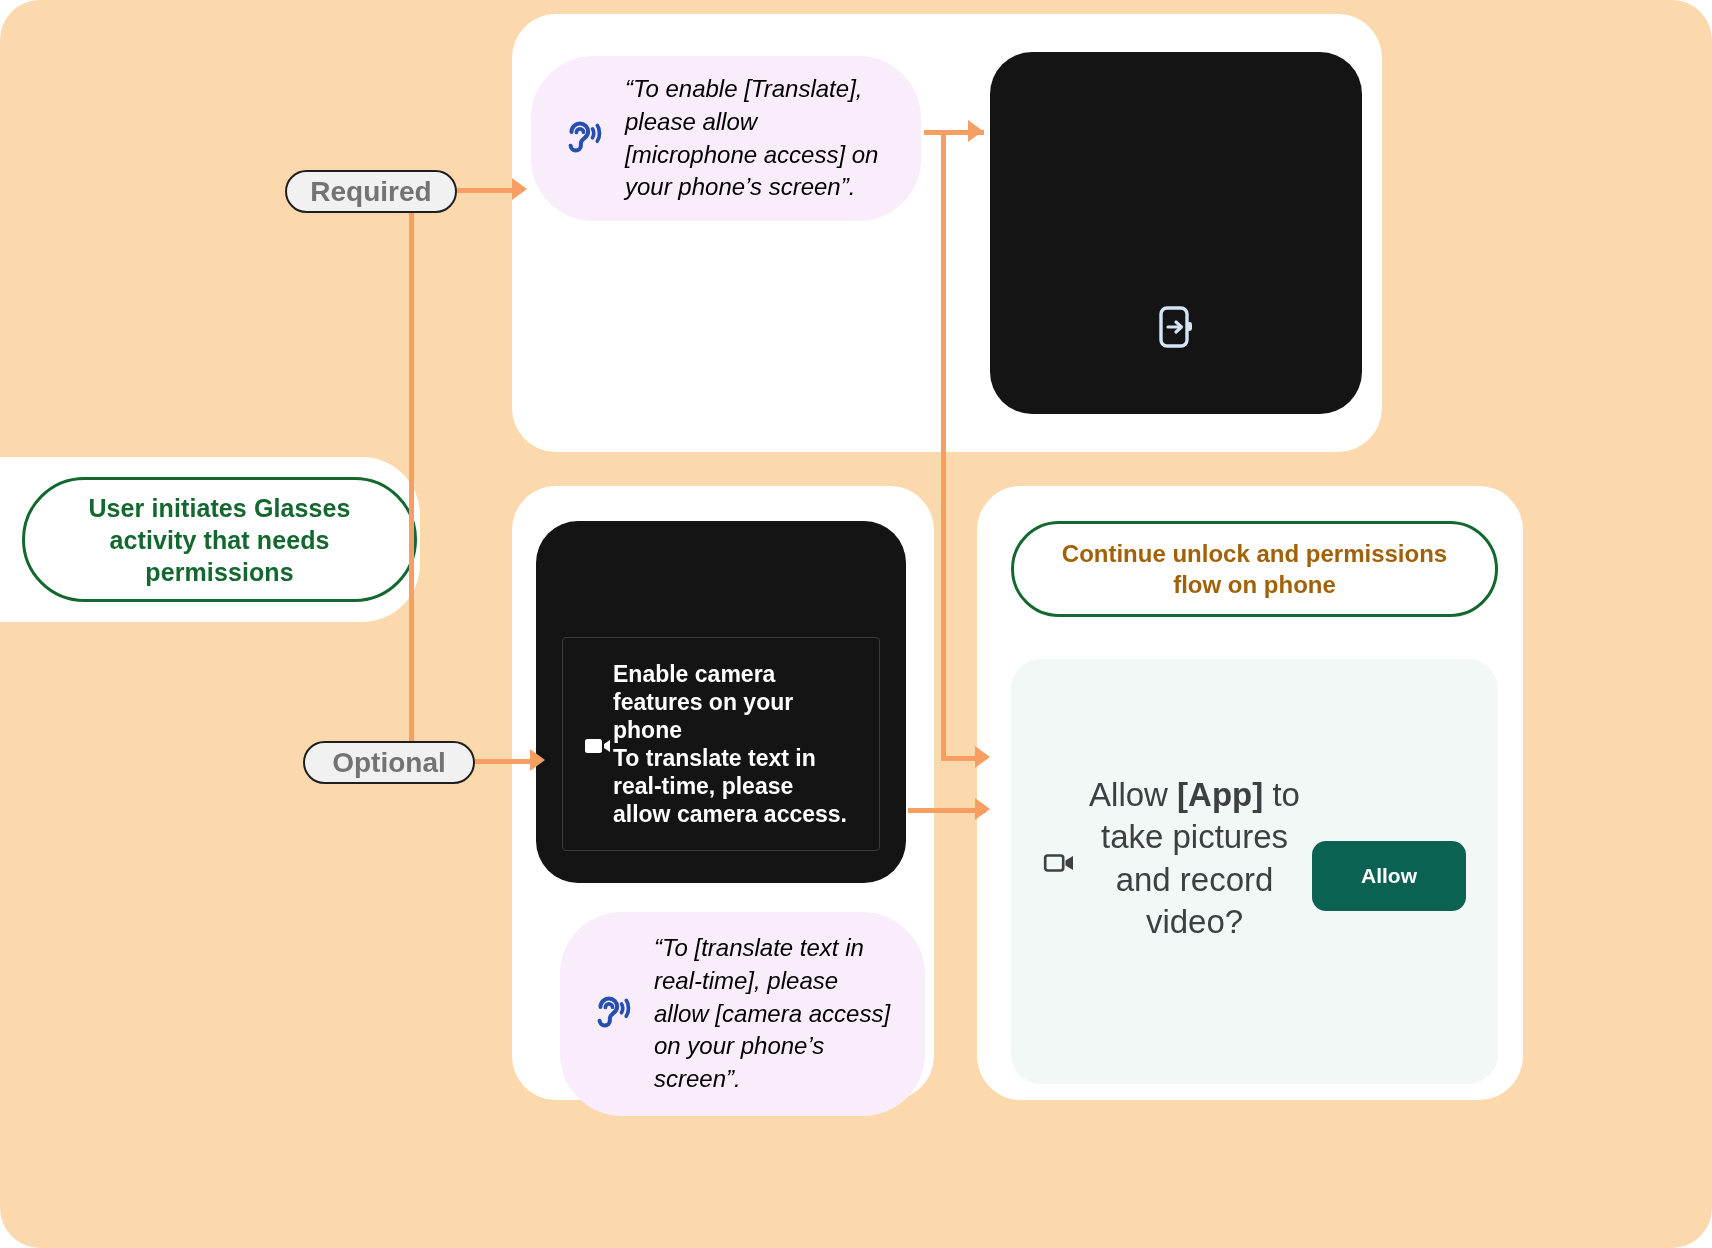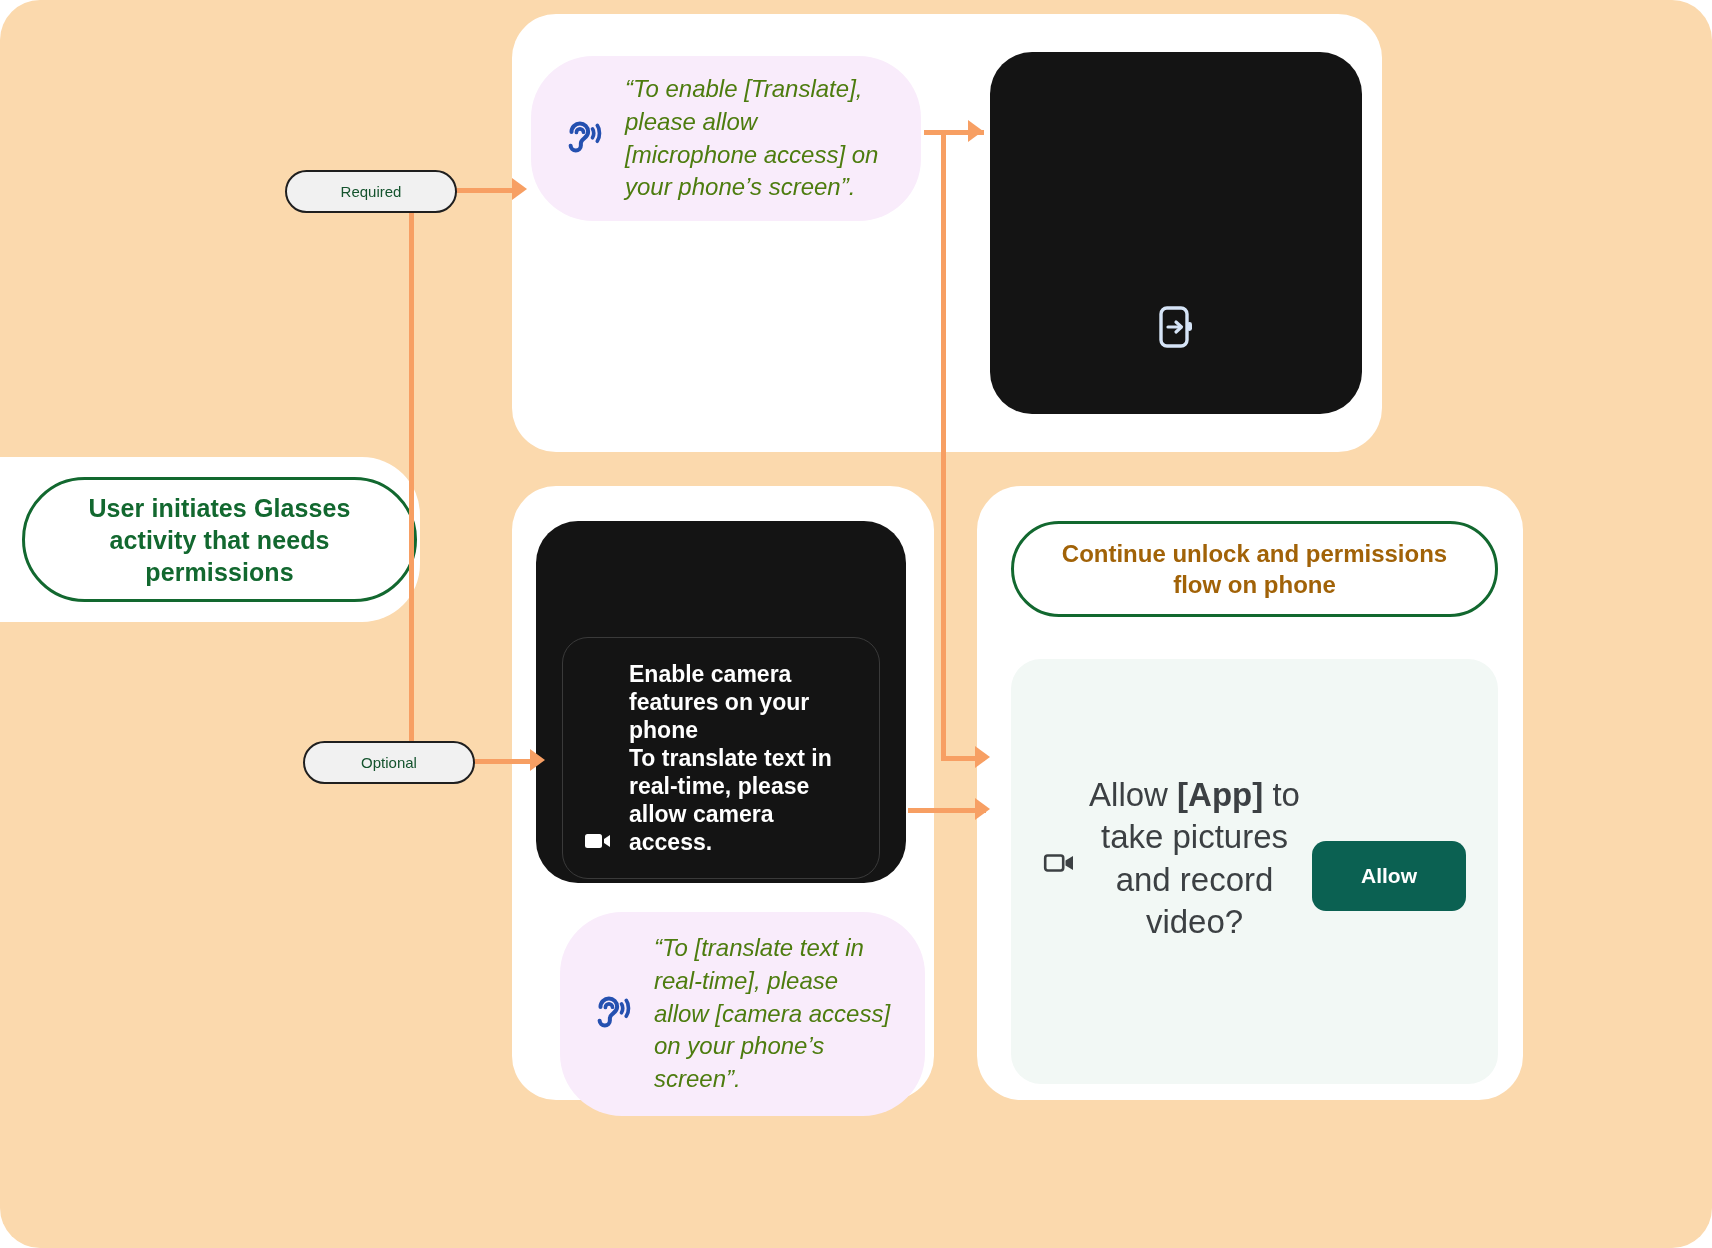--- a/index.html
+++ b/index.html
@@ -49,24 +49,25 @@
 
   
   .branch-pill{
     position:absolute;
     height:43px;
     background:#f1f1f1;
     border:2.5px solid #1f1f1f;
     border-radius:24px;
     box-sizing:border-box;
     display:flex;align-items:center;justify-content:center;
-    color:#14532d;
-    font-size:15px;
+    color:#737373;
+    font-size:28px;
     padding:0 22px;
     z-index:6;
+    font-weight:bold;
   }
   #pill-required{ left:285px; top:170px; width:172px; }
   #pill-optional{ left:303px; top:741px; width:172px; }
 
   
   .ln{ position:absolute; background:#f79f63; z-index:2;}
   .ln-h{ height:5px; }
   .ln-v{ width:5px; }
   .arrow-r{
     position:absolute;
@@ -89,21 +90,21 @@
     position:absolute;
     background:#f9ecfb;
     border-radius:62px;
     display:flex;
     align-items:center;
     gap:22px;
     padding:20px 30px;
     box-sizing:border-box;
   }
   .bubble .bub-txt{
-    color:#4d7c0f;
+    color:#000000;
     font-style:italic;
     font-size:24px;
     line-height:1.36;
   }
   #bubble-top{ left:531px; top:56px; width:390px; height:165px; }
   #bubble-bottom{ left:560px; top:912px; width:365px; height:204px; }
 
   .ear-icon{ flex:0 0 auto; width:42px;height:42px; }
 
   
@@ -122,25 +123,24 @@
     width:40px;height:46px;
   }
 
   
   #cam-card{
     position:absolute;
     left:26px; top:116px;
     width:318px;
     box-sizing:border-box;
     border:1.5px solid #3a3a3a;
-    border-radius:26px;
+    border-radius:4px;
     padding:22px 22px 22px 20px;
     display:flex;
-    gap:16px;
-    align-items:flex-end;
+    align-items:center;
   }
   #cam-card .cam-ico{ flex:0 0 auto; width:30px;height:30px; margin-top:4px;}
   #cam-card .cam-body{ color:#ffffff; font-size:23px; font-weight:bold; line-height:1.22; }
   #cam-card .cam-body .l2{ margin-top:3px; }
 
   
   #continue-pill{
     position:absolute;
     left:1011px; top:521px; width:487px; height:96px;
     border:3px solid #12682f;

